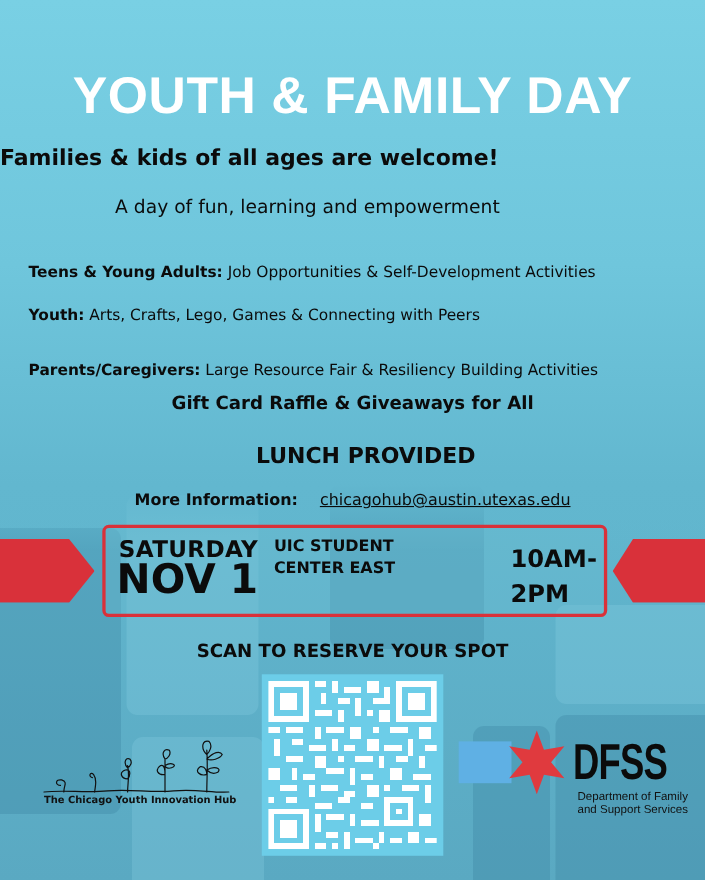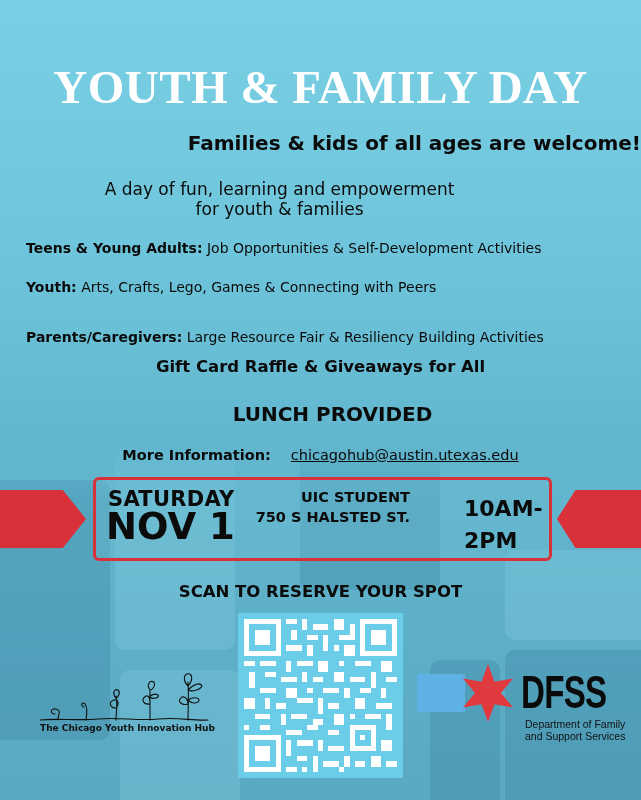--- a/index.html
+++ b/index.html
@@ -11,25 +11,25 @@
     }
     
     .collage { position: absolute; left: 0; top: 440px; width: 641px; height: 360px; overflow: hidden; }
     .panel { position: absolute; border-radius: 10px; background: rgba(40,110,140,0.22); }
     .panel.light { background: rgba(150,220,235,0.22); }
     .fade-top { position:absolute; left:0; top:0; width:641px; height:60px;
       background: linear-gradient(180deg, #62b7cf 0%, rgba(98,183,207,0) 100%); }
 
     .title {
       position: absolute; left: 0; top: 62px; width: 641px; text-align: center;
-      font-family: Liberation Serif, serif; font-weight: bold;
+      font-family: Liberation Sans, sans-serif; font-weight: bold;
       font-size: 47px; letter-spacing: 0.5px; color: #ffffff; line-height: 50px;
     }
     .subtitle {
-      position: absolute; left: 0; top: 130px; width: 641px; text-align: right;
+      position: absolute; left: 0; top: 130px; width: 641px; text-align: left;
       font-weight: bold; font-size: 20px; line-height: 26px;
     }
     .tagline {
       position: absolute; left: 0; top: 179px; width: 559px; text-align: center;
       font-size: 17px; line-height: 20px; font-weight: normal;
     }
     .aud {
       position: absolute; left: 26px; font-size: 14px; line-height: 18px; white-space: nowrap;
     }
     .aud b { font-weight: bold; }
@@ -43,21 +43,21 @@
     .ribbon { position: absolute; top: 490px; height: 58px; background: #d9313a; }
     .ribbon.left { left: 0; width: 86px; clip-path: polygon(0 0, 73% 0, 100% 50%, 73% 100%, 0 100%); }
     .ribbon.right { left: 557px; width: 84px; clip-path: polygon(22% 0, 100% 0, 100% 100%, 22% 100%, 0 50%); }
 
     .eventbox {
       position: absolute; left: 93px; top: 477px; width: 453px; height: 78px;
       border: 3px solid #d9313a; border-radius: 6px; background: rgba(110,190,210,0.35);
     }
     .day { position: absolute; left: 108px; top: 487px; font-weight: bold; font-size: 21px; line-height: 24px; letter-spacing: 0.3px; }
     .date { position: absolute; left: 106px; top: 507px; font-weight: bold; font-size: 37px; line-height: 40px; }
-    .loc { position: absolute; left: 230px; top: 488px; width: 180px; text-align: right; font-weight: bold; font-size: 14.5px; line-height: 19.5px; }
+    .loc { position: absolute; left: 249px; top: 488px; width: 180px; text-align: left; font-weight: bold; font-size: 14.5px; line-height: 19.5px; }
     .time { position: absolute; left: 464px; top: 493px; font-weight: bold; font-size: 22px; line-height: 32px; }
 
     .scan { top: 581px; font-size: 16.5px; line-height: 22px; }
 
     .qr { position: absolute; left: 238px; top: 613px; width: 165px; height: 165px; background: #6ccde8; }
     .qr svg { position: absolute; left: 6px; top: 6px; }
 
     .cyih-logo { position: absolute; left: 38px; top: 668px; }
     .cyih-label { position: absolute; left: 40px; top: 723px; font-size: 9px; font-weight: bold; color: #111; white-space: nowrap; }
 
@@ -77,21 +77,20 @@
   <div class="panel" style="left:505px; top:210px; width:150px; height:160px;"></div>
   <div class="panel" style="left:430px; top:220px; width:70px; height:150px;"></div>
   <div class="panel light" style="left:120px; top:230px; width:120px; height:140px;"></div>
   <div class="fade-top"></div>
 </div>
 
 <div class="title">YOUTH &amp; FAMILY DAY</div>
 <div class="subtitle">Families &amp; kids of all ages are welcome!</div>
 <div class="tagline">
   <div>A day of fun, learning and empowerment</div>
-  <div>for youth &amp; families</div>
 </div>
 
 <div class="aud" style="top:239px;">
   <b>Teens &amp; Young Adults:</b><span> Job Opportunities &amp; Self-Development Activities</span>
 </div>
 <div class="aud" style="top:278px;">
   <b>Youth:</b><span> Arts, Crafts, Lego, Games &amp; Connecting with Peers</span>
 </div>
 <div class="aud" style="top:316px;margin-top:12px;">
   <b>Parents/Caregivers:</b><span> Large Resource Fair &amp; Resiliency Building Activities</span>
@@ -104,21 +103,21 @@
 </div>
 
 <div class="ribbon left"></div>
 <div class="ribbon right"></div>
 
 <div class="eventbox"></div>
 <div class="day">SATURDAY</div>
 <div class="date">NOV 1</div>
 <div class="loc">
   <div>UIC STUDENT</div>
-  <div>750 S HALSTED ST.</div>
+  <div>CENTER EAST</div>
 </div>
 <div class="time">
   <div>10AM-</div>
   <div>2PM</div>
 </div>
 
 <div class="center-line scan">SCAN TO RESERVE YOUR SPOT</div>
 
 <div class="qr">
   <svg width="153" height="153" viewBox="0 0 29 29" shape-rendering="crispEdges">

